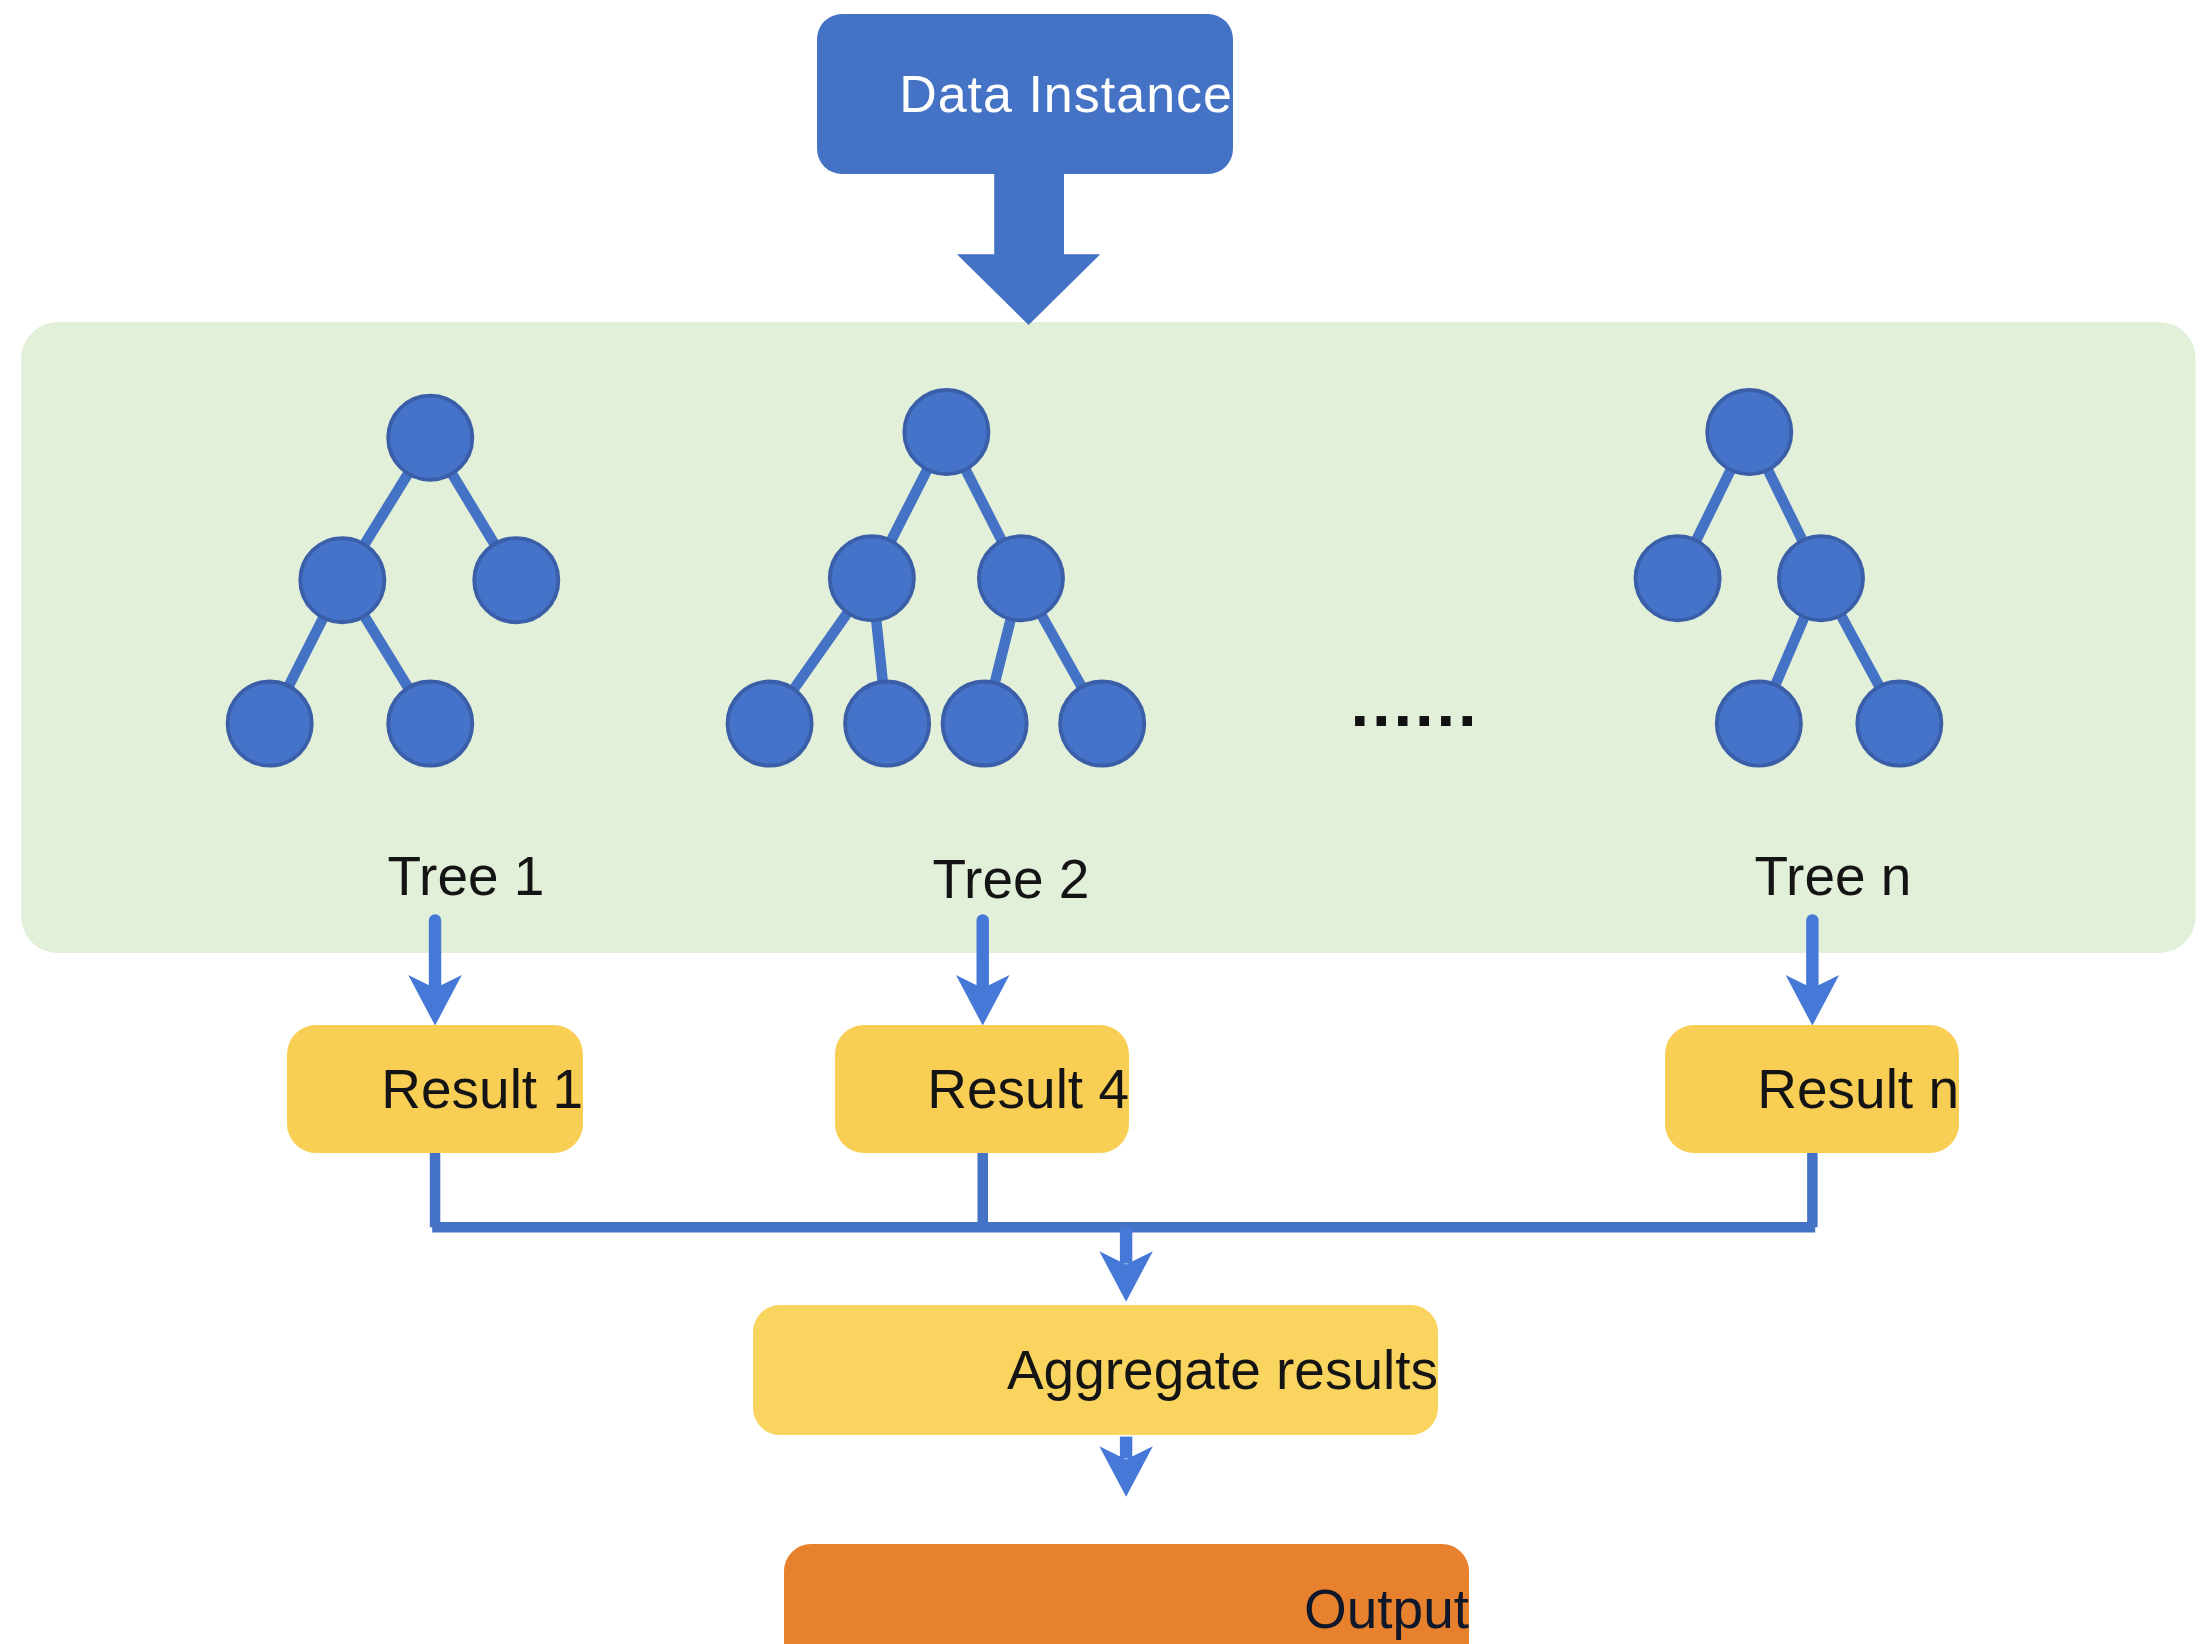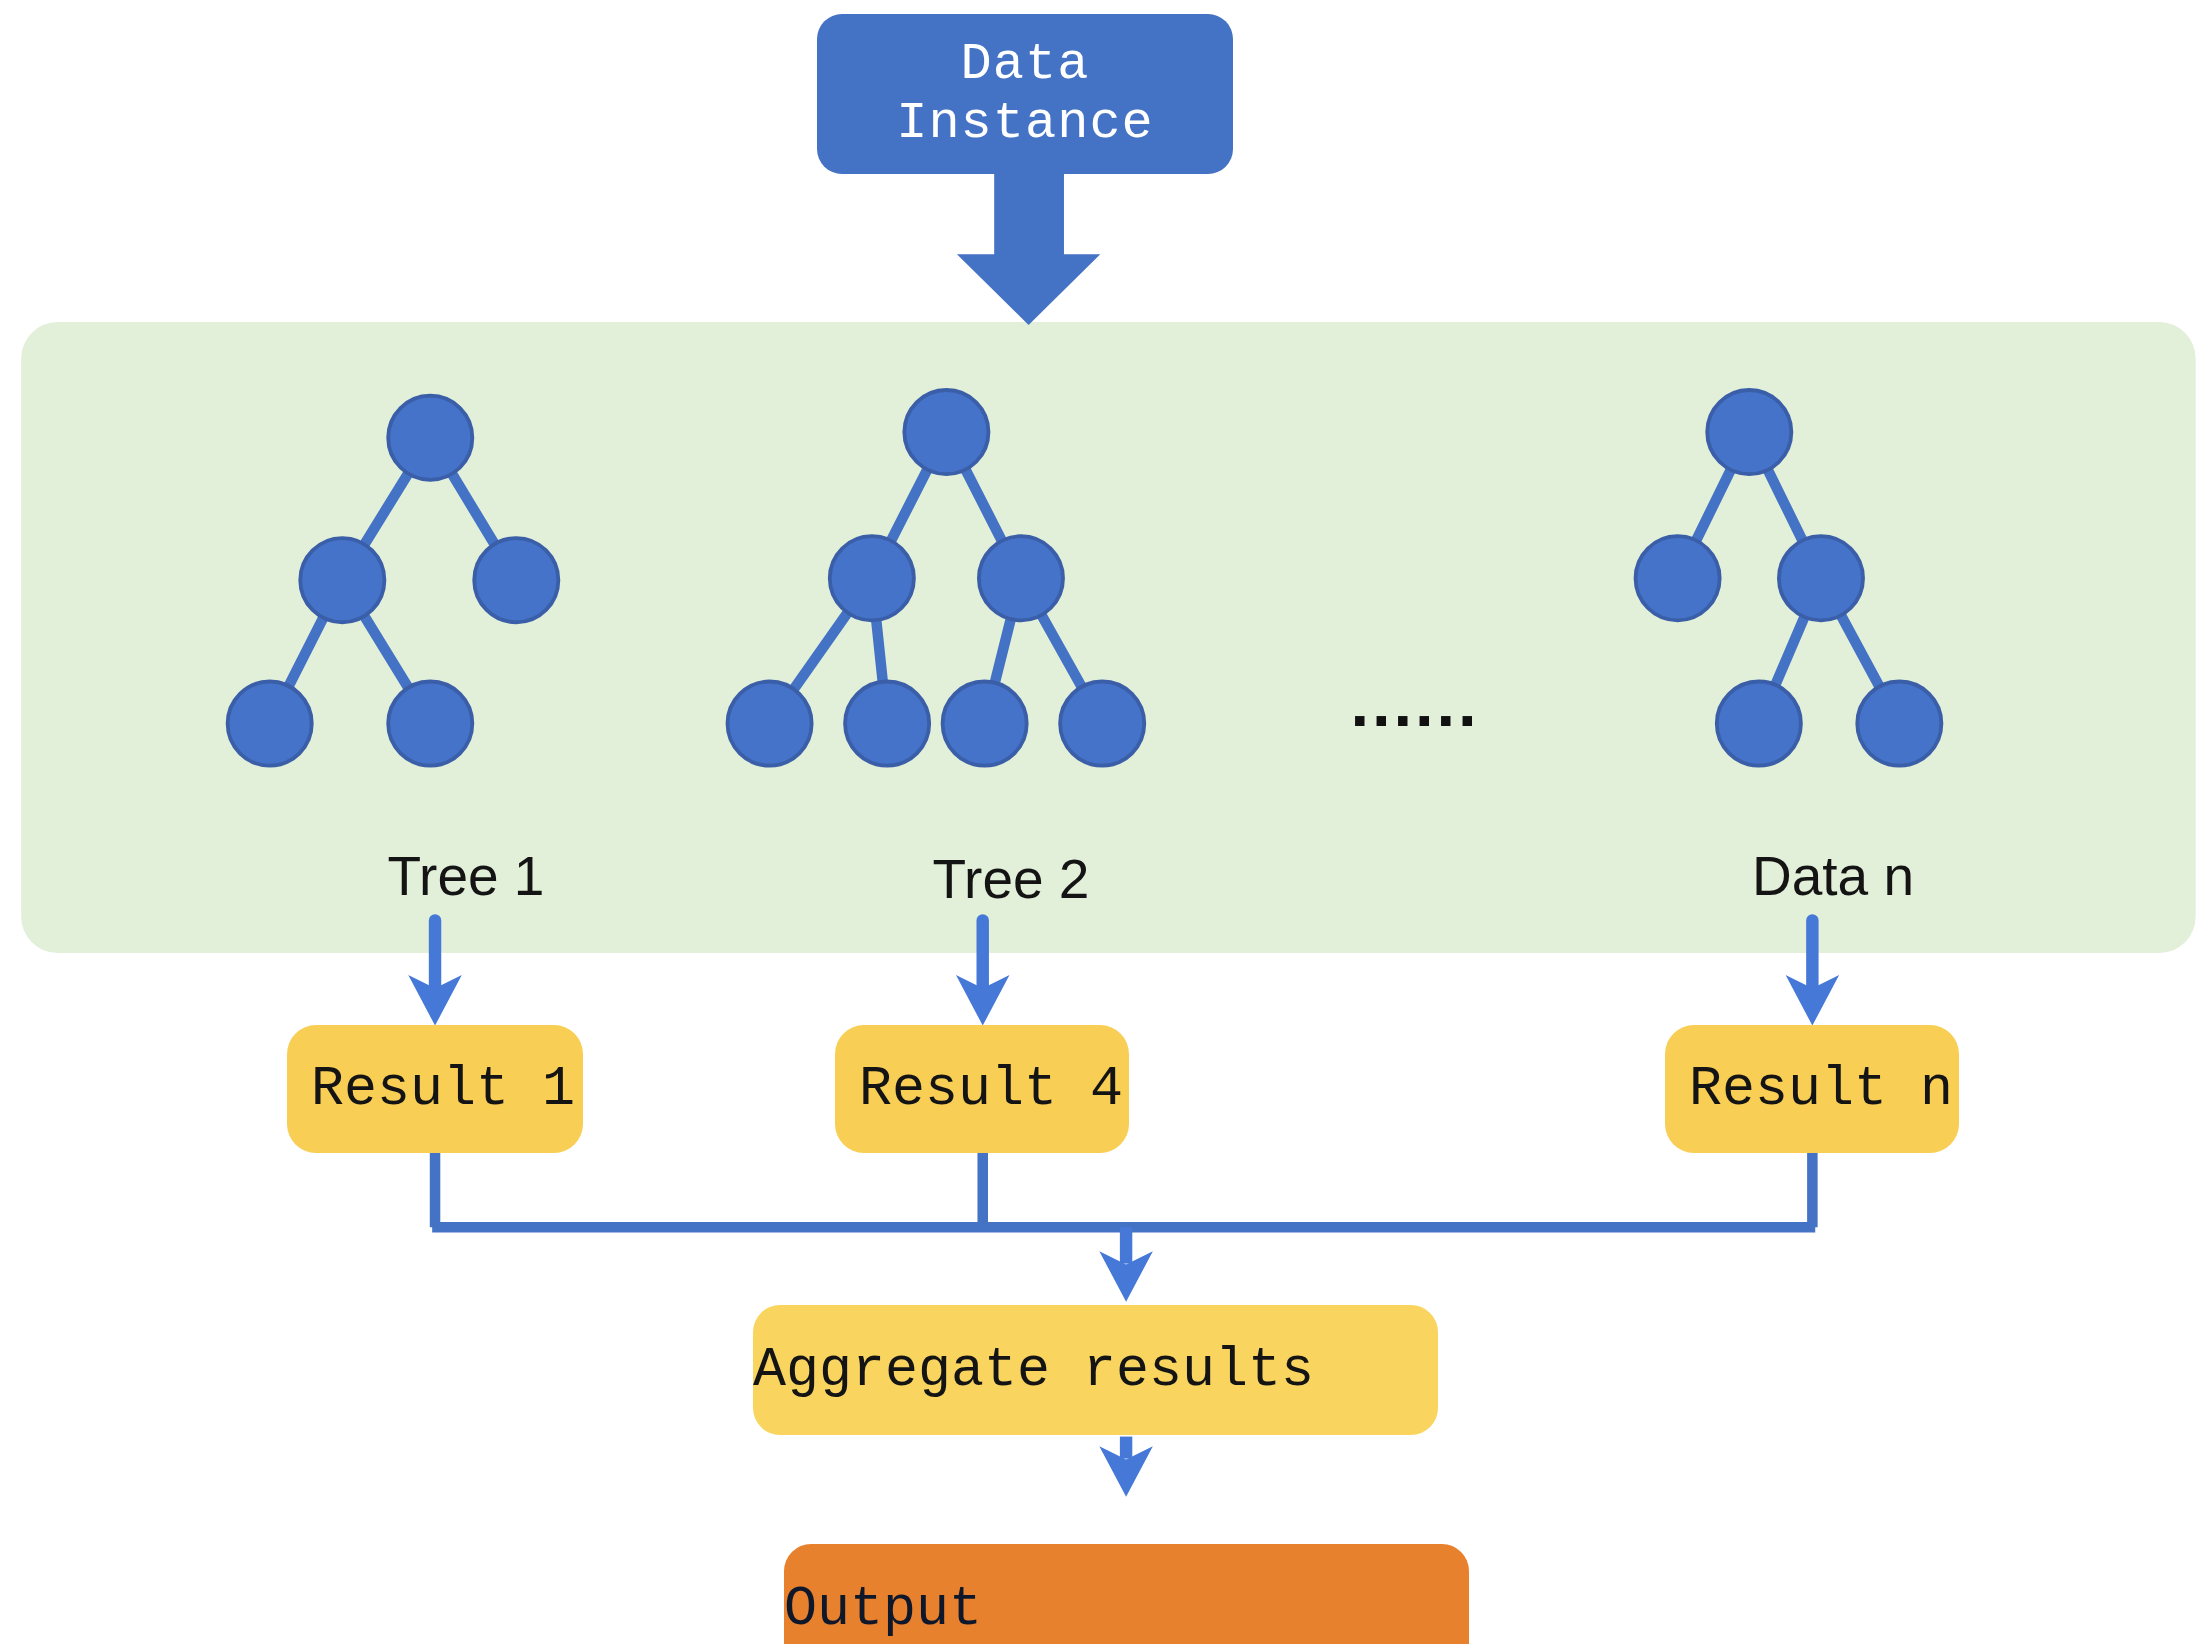--- a/index.html
+++ b/index.html
@@ -13,24 +13,23 @@
   }
   .layer-svg {
     position: absolute;
     left: 0; top: 0;
     width: 2213px; height: 1644px;
   }
   .flow-box {
     position: absolute;
     display: flex;
     align-items: center;
-    justify-content: flex-start;
+    justify-content: flex-end;
     box-sizing: border-box;
     text-align: center;
-    font-family: Liberation Mono, monospace;
   }
   .data-instance-box {
     left: 817px; top: 14.3px; width: 416px; height: 160px;
     background: #4472C4;
     border-radius: 25px;
     color: #ffffff;
     font-size: 52px;
     font-weight: 500;
     letter-spacing: 1px;
   }
@@ -164,21 +163,21 @@
       <polygon points="1178,1566 1150,1513 1178,1527 1206,1513"></polygon>
     </g>
   </svg>
 
   <div class="flow-box data-instance-box">
     <span>Data Instance</span>
   </div>
 
   <div class="tree-label tree-label-1">Tree 1</div>
   <div class="tree-label tree-label-2">Tree 2</div>
-  <div class="tree-label tree-label-n">Data n</div>
+  <div class="tree-label tree-label-n">Tree n</div>
 
   <div class="ellipsis-dots">......</div>
 
   <div class="flow-box result-box result-1">
     <span>Result 1</span>
   </div>
   <div class="flow-box result-box result-2">
     <span>Result 4</span>
   </div>
   <div class="flow-box result-box result-n">

